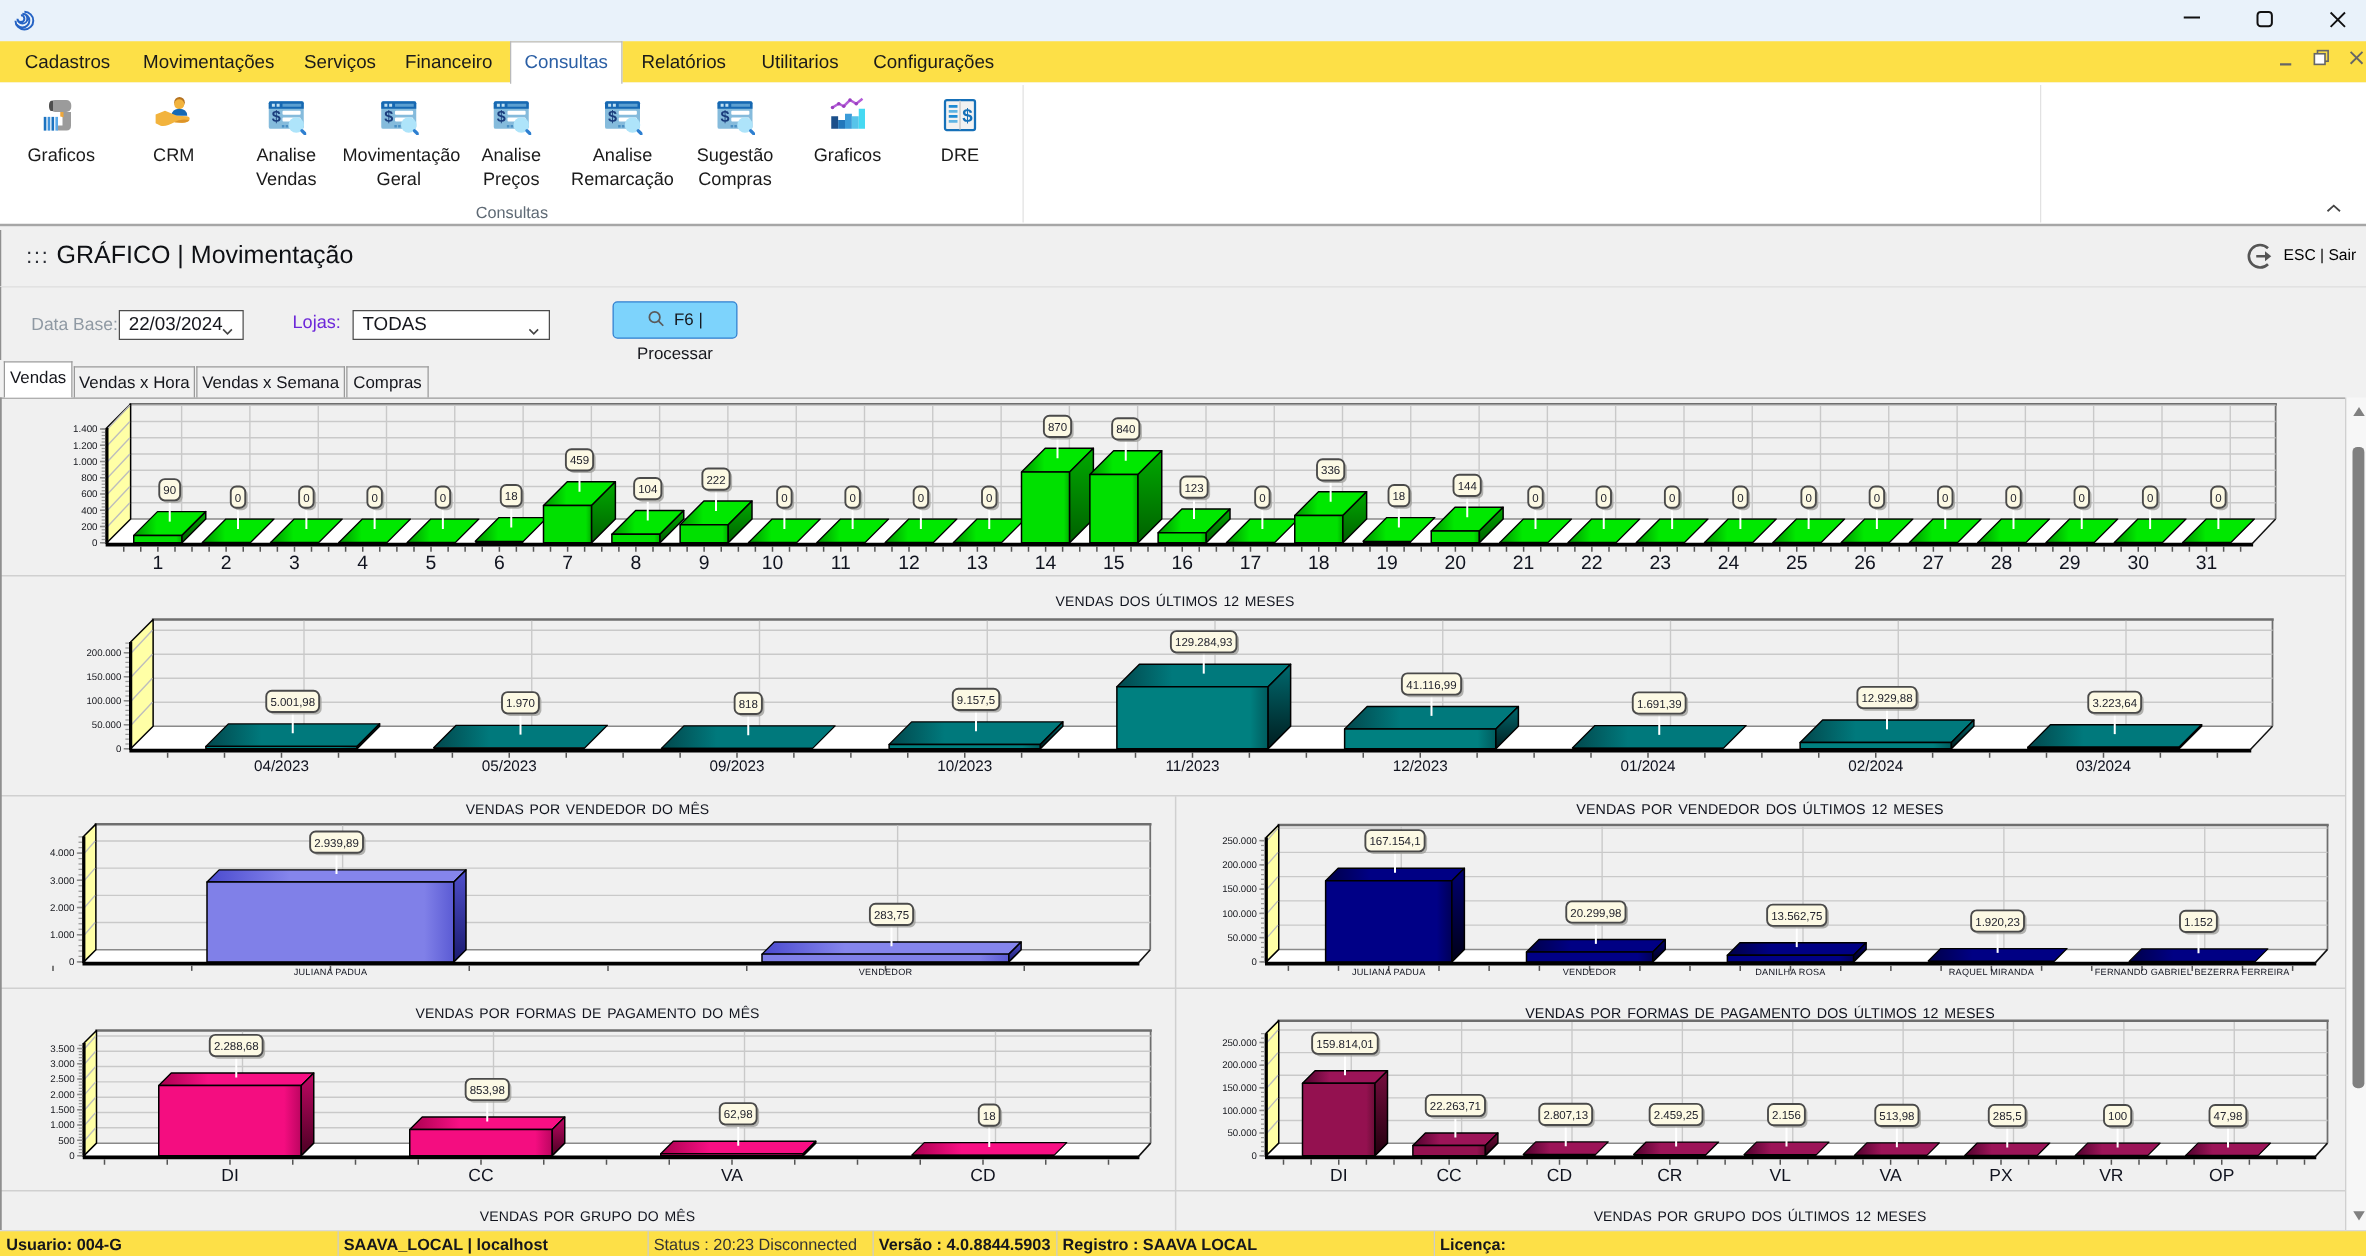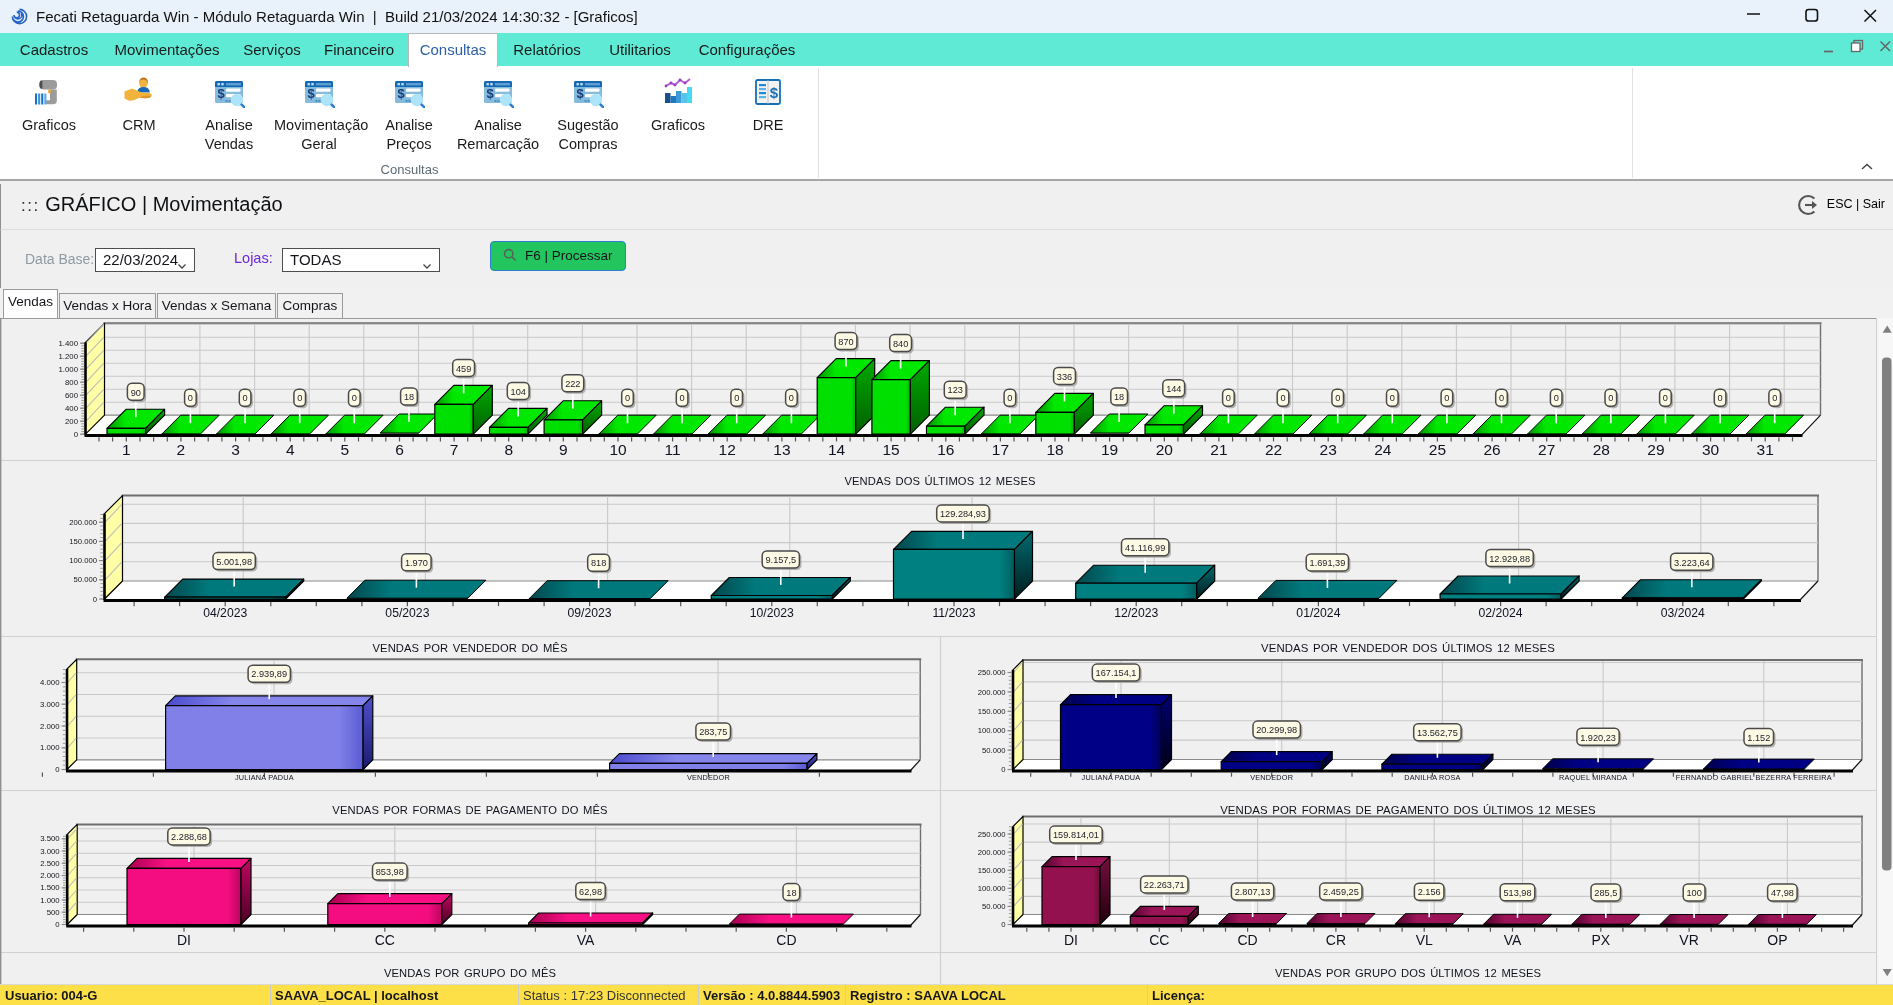--- a/index.html
+++ b/index.html
@@ -1,21 +1,21 @@
 <!DOCTYPE html>
 <html><head><meta charset="utf-8">
 <style>
 * { margin:0; padding:0; box-sizing:border-box; }
 body { width:1893px; height:1005px; position:relative; overflow:hidden;
   font-family:"Liberation Sans", sans-serif; background:#f0f0f0; }
 .titlebar { position:absolute; left:0; top:0; width:100%; height:33px; background:#e9f2fa; }
 .titlebar .tlogo { position:absolute; left:10px; top:7px; }
 .titlebar .ttext { position:absolute; left:36px; top:7.5px; font-size:15px; color:#111; }
 .wbtn { position:absolute; top:0; width:46px; height:32px; }
-.menurow { position:absolute; left:0; top:33px; width:100%; height:33px; background:#5eead4; }
+.menurow { position:absolute; left:0; top:33px; width:100%; height:33px; background:#fde047; }
 .mi { position:absolute; top:8px; transform:translateX(-50%); font-size:15px; color:#1a1a1a; z-index:3; }
 .mi.sel { color:#2b5fa5; }
 .seltab { position:absolute; left:408px; top:0px; width:90px; height:34px; background:#fff;
   border:1.2px solid #b9b9b9; border-bottom:none; z-index:2; }
 .ribbon { position:absolute; left:0; top:66px; width:100%; height:115px; background:#fff;
   border-bottom:2px solid #a6a6a6; }
 .rb { position:absolute; top:10px; width:90px; text-align:center; }
 .rbi { height:36px; }
 .rbl { font-size:14.5px; color:#1a1a1a; line-height:19px; margin-top:4px; }
 .rgroup { position:absolute; left:352px; top:96px; width:115px; text-align:center;
@@ -27,40 +27,39 @@
 .hdr .htext { position:absolute; left:20px; top:9px; font-size:20px; font-weight:normal; color:#0e1014; }
 .hdr .hdots { color:#2a2d35; font-size:17px; letter-spacing:1.5px; }
 .hdr .hesc { position:absolute; right:8px; top:9px; font-size:12.5px; color:#000000; }
 .formrow { position:absolute; left:0; top:229px; width:100%; height:59px; background:#f0f0f0;
   border-top:1px solid #ddd; border-left:1.4px solid #8f8f8f; }
 .lbl1 { position:absolute; left:24px; top:21px; font-size:14px; color:#8f99a3; }
 .lbl2 { position:absolute; left:233px; top:20px; font-size:14.5px; color:#6d28d9; }
 .combo { position:absolute; top:17.5px; height:24px; background:#fff; border:1.2px solid #4d4d4d;
   font-size:15px; color:#15161c; line-height:22px; padding-left:7px; }
 .combo .cv { position:absolute; right:6px; top:5px; }
-.procbtn { position:absolute; left:489px; top:11px; width:136px; height:30px; background:#22c55e;
+.procbtn { position:absolute; left:489px; top:11px; width:100px; height:30px; background:#7dd3fc;
   border:1.6px solid #2e7fd0; border-radius:4px; font-size:13.5px; color:#15161c;
   line-height:27px; text-align:center; }
 .tabsrow { position:absolute; left:0; top:288px; width:100%; height:30px; background:#f1f1f1; }
 .tab { position:absolute; top:5px; height:25px; background:#f1f1f1; border:1px solid #9a9a9a;
   border-bottom:none; font-size:13.5px; color:#15161c; text-align:center; line-height:24px; }
 .tab.active { top:1px; height:29px; background:#fff; z-index:3; }
 .statusbar { position:absolute; left:0; top:984px; width:100%; height:21px; background:#fde047;
   border-top:1px solid #d9d9d9; font-size:13px; font-weight:bold; color:#15161c; }
 .st { position:absolute; top:3px; white-space:nowrap; }
 .ssep { position:absolute; top:0px; width:1px; height:21px; background:#cccccc; }
 </style></head>
 <body>
 <div class="titlebar">
   <div class="tlogo"><svg width="19" height="19" viewBox="0 0 24 24">
 <g fill="none" stroke="#2563c4" stroke-width="2.0">
 <path d="M12 3 a9 9 0 1 1 -9 9 a7 7 0 1 0 7 -7 a5 5 0 1 1 -5 5 a3.5 3.5 0 1 0 3.5 -3.5"></path>
 </g>
       </svg></div>
-  <div class="ttext">Fecati Retaguarda Win - Módulo Retaguarda Win&nbsp; |&nbsp; Build 21/03/2024 14:30:32 - [Graficos]</div>
   <svg class="wbtn" style="right:116px" width="46" height="32">
       <line x1="16" y1="14" x2="29" y2="14" stroke="#111" stroke-width="1.5"></line>
     </svg>
   <svg class="wbtn" style="right:58px" width="46" height="32">
       <rect x="17" y="9.5" width="11.5" height="11.5" rx="2.6" fill="none" stroke="#111" stroke-width="1.6"></rect>
     </svg>
   <svg class="wbtn" style="right:0px" width="46" height="32">
       <path d="M17.5 10 L29 21.5 M29 10 L17.5 21.5" stroke="#111" stroke-width="1.5"></path>
     </svg>
 </div>
@@ -1473,21 +1472,21 @@
     <text x="470.0" y="977.0" font-size="11.2" text-anchor="middle" fill="#10131d" font-weight="normal" font-family="&quot;Liberation Sans&quot;, sans-serif" letter-spacing="0.1" word-spacing="1.3">VENDAS POR GRUPO DO MÊS</text>
     <text x="1408.0" y="977.0" font-size="11.2" text-anchor="middle" fill="#10131d" font-weight="normal" font-family="&quot;Liberation Sans&quot;, sans-serif" letter-spacing="0.1" word-spacing="1.3">VENDAS POR GRUPO DOS ÚLTIMOS 12 MESES</text>
 <rect x="1877.5" y="318" width="15.5" height="666" fill="#f7f7f7"></rect>
     <polygon points="1887.2,325.5 1891.8,332.8 1882.6,332.8" fill="#808080"></polygon>
     <rect x="1882" y="357.5" width="9.5" height="513" rx="4" fill="#808080"></rect>
     <polygon points="1887.2,976.3 1891.8,969 1882.6,969" fill="#808080"></polygon>
 </svg>
 <div class="statusbar">
   <div class="st" style="left:5px">Usuario: 004-G</div>
   <div class="st" style="left:275px">SAAVA_LOCAL | localhost</div>
-  <div class="st" style="left:523px;font-weight:normal;color:#333">Status : 17:23 Disconnected</div>
+  <div class="st" style="left:523px;font-weight:normal;color:#333">Status : 20:23 Disconnected</div>
   <div class="st" style="left:703px">Versão : 4.0.8844.5903</div>
   <div class="st" style="left:850px">Registro : SAAVA LOCAL</div>
   <div class="st" style="left:1152px">Licença:</div>
   <div class="ssep" style="left:270px"></div>
   <div class="ssep" style="left:518px"></div>
   <div class="ssep" style="left:698px"></div>
   <div class="ssep" style="left:845px"></div>
   <div class="ssep" style="left:1147px"></div>
 </div>
 </body></html>

